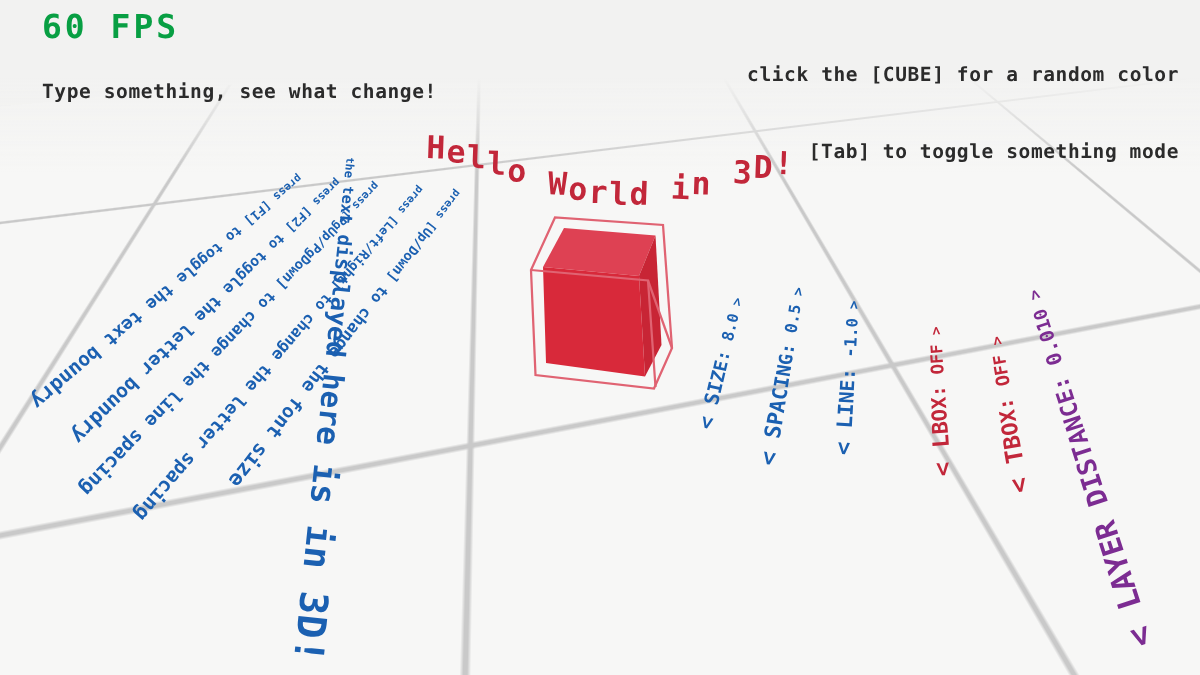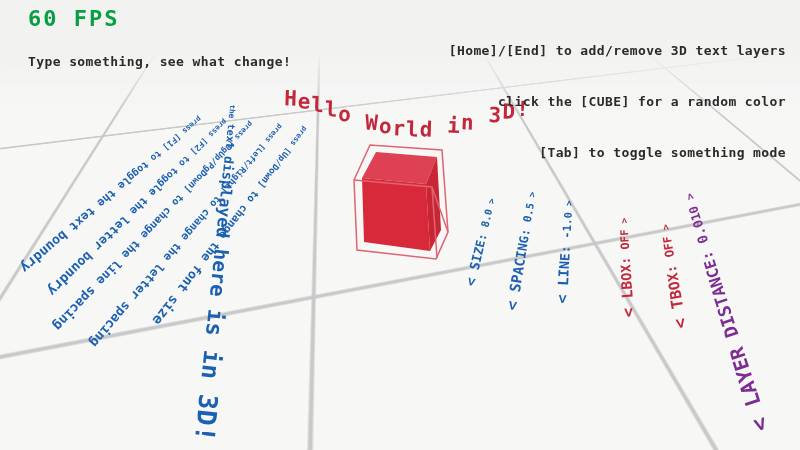--- a/index.html
+++ b/index.html
@@ -82,18 +82,17 @@
   <div class="t3d p1" style="color: rgb(27, 96, 177);"><span style="font-size: 15.5px;">&lt;</span><span style="font-size: 15.1px;">&nbsp;</span><span style="font-size: 14.7px;">S</span><span style="font-size: 14.3px;">P</span><span style="font-size: 13.9px;">A</span><span style="font-size: 13.5px;">C</span><span style="font-size: 13.1px;">I</span><span style="font-size: 12.7px;">N</span><span style="font-size: 12.3px;">G</span><span style="font-size: 11.9px;">:</span><span style="font-size: 11.5px;">&nbsp;</span><span style="font-size: 11.1px;">0</span><span style="font-size: 10.7px;">.</span><span style="font-size: 10.3px;">5</span><span style="font-size: 9.9px;">&nbsp;</span><span style="font-size: 9.5px;">&gt;</span></div>
   <div class="t3d p2" style="color: rgb(27, 96, 177);"><span style="font-size: 15px;">&lt;</span><span style="font-size: 14.58px;">&nbsp;</span><span style="font-size: 14.15px;">L</span><span style="font-size: 13.73px;">I</span><span style="font-size: 13.31px;">N</span><span style="font-size: 12.88px;">E</span><span style="font-size: 12.46px;">:</span><span style="font-size: 12.04px;">&nbsp;</span><span style="font-size: 11.62px;">-</span><span style="font-size: 11.19px;">1</span><span style="font-size: 10.77px;">.</span><span style="font-size: 10.35px;">0</span><span style="font-size: 9.92px;">&nbsp;</span><span style="font-size: 9.5px;">&gt;</span></div>
   <div class="t3d p3" style="color: rgb(194, 39, 58);"><span style="font-size: 16px;">&lt;</span><span style="font-size: 15.46px;">&nbsp;</span><span style="font-size: 14.92px;">L</span><span style="font-size: 14.38px;">B</span><span style="font-size: 13.83px;">O</span><span style="font-size: 13.29px;">X</span><span style="font-size: 12.75px;">:</span><span style="font-size: 12.21px;">&nbsp;</span><span style="font-size: 11.67px;">O</span><span style="font-size: 11.13px;">F</span><span style="font-size: 10.58px;">F</span><span style="font-size: 10.04px;">&nbsp;</span><span style="font-size: 9.5px;">&gt;</span></div>
   <div class="t3d p4" style="color: rgb(194, 39, 58);"><span style="font-size: 17px;">&lt;</span><span style="font-size: 16.42px;">&nbsp;</span><span style="font-size: 15.83px;">T</span><span style="font-size: 15.25px;">B</span><span style="font-size: 14.67px;">O</span><span style="font-size: 14.08px;">X</span><span style="font-size: 13.5px;">:</span><span style="font-size: 12.92px;">&nbsp;</span><span style="font-size: 12.33px;">O</span><span style="font-size: 11.75px;">F</span><span style="font-size: 11.17px;">F</span><span style="font-size: 10.58px;">&nbsp;</span><span style="font-size: 10px;">&gt;</span></div>
   <div class="t3d p5" style="color: rgb(124, 44, 146);"><span style="font-size: 22px;">&lt;</span><span style="font-size: 21.54px;">&nbsp;</span><span style="font-size: 21.08px;">L</span><span style="font-size: 20.63px;">A</span><span style="font-size: 20.17px;">Y</span><span style="font-size: 19.71px;">E</span><span style="font-size: 19.25px;">R</span><span style="font-size: 18.79px;">&nbsp;</span><span style="font-size: 18.33px;">D</span><span style="font-size: 17.88px;">I</span><span style="font-size: 17.42px;">S</span><span style="font-size: 16.96px;">T</span><span style="font-size: 16.5px;">A</span><span style="font-size: 16.04px;">N</span><span style="font-size: 15.58px;">C</span><span style="font-size: 15.13px;">E</span><span style="font-size: 14.67px;">:</span><span style="font-size: 14.21px;">&nbsp;</span><span style="font-size: 13.75px;">0</span><span style="font-size: 13.29px;">.</span><span style="font-size: 12.83px;">0</span><span style="font-size: 12.38px;">1</span><span style="font-size: 11.92px;">0</span><span style="font-size: 11.46px;">&nbsp;</span><span style="font-size: 11px;">&gt;</span></div>
 
   <div class="hud fps">60 FPS</div>
   <div class="hud hint-type">Type something, see what change!</div>
 
   <div class="hud-right">
-    <div>[Home]/[End] to add/remove 3D text layers</div>
     <div>click the [CUBE] for a random color</div>
     <div>[Tab] to toggle something mode</div>
   </div>
 
 </div>
 
 </body></html>

